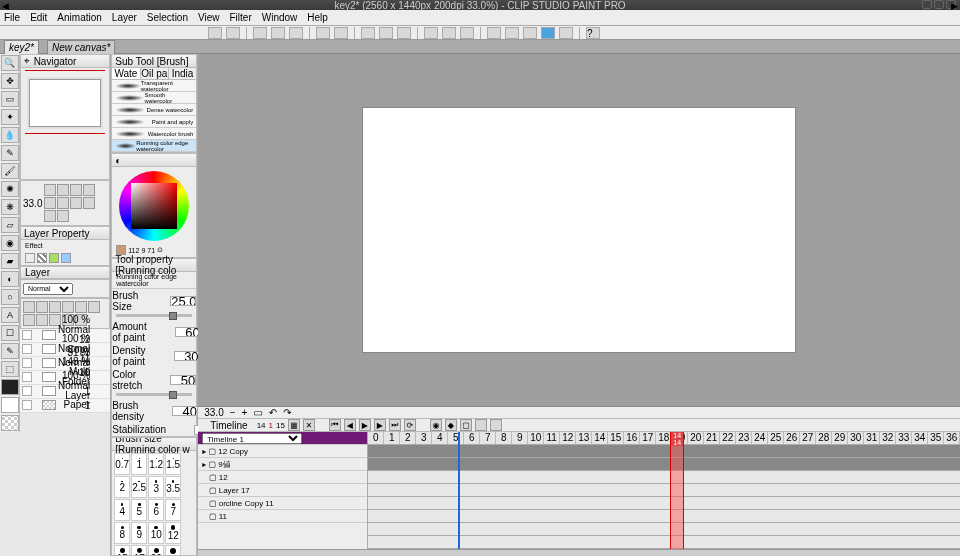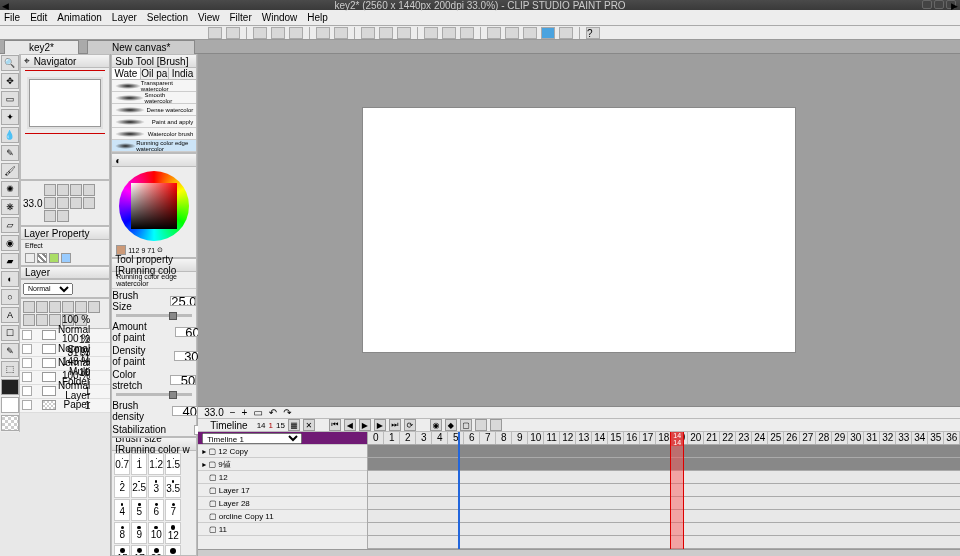--- a/index.html
+++ b/index.html
@@ -6,21 +6,21 @@
 body { width: 960px; height: 556px; overflow: hidden; background: #9e9e9e; position: relative; }
 .titlebar { height: 10px; background: linear-gradient(#4a4a4a,#3a3a3a); color: #ccc; display: flex; align-items: center; justify-content: center; font-size: 9px; position: relative; }
 .titlebar .winbtns { position: absolute; right: 4px; top: 0; display: flex; gap: 2px; }
 .titlebar .winbtns span { width: 10px; height: 9px; border: 1px solid #666; background: #444; border-radius: 2px; }
 .menubar { height: 16px; background: #ededed; border-bottom: 1px solid #aaa; display: flex; align-items: center; padding: 0 4px; gap: 10px; font-size: 10px; }
 .menubar span { cursor: pointer; }
 .iconbar { height: 14px; background: #ededed; border-bottom: 1px solid #999; display: flex; align-items: center; padding: 0 4px; gap: 4px; }
 .iconbar .ic { width: 14px; height: 12px; background: #d8d8d8; border: 1px solid #aaa; }
 .iconbar .sep { width: 1px; height: 12px; background: #aaa; margin: 0 2px; }
 .tabbar { height: 14px; background: #aaa; border-bottom: 1px solid #888; display: flex; align-items: center; padding: 0 4px; gap: 8px; font-size: 9px; }
-.tabbar .tab { background: #e8e8e8; padding: 1px 24px; border: 1px solid #888; border-bottom: none; }
+.tabbar .tab { background: #e8e8e8; padding: 1px 4px; border: 1px solid #888; border-bottom: none; font-style: italic; }
 .main { display: flex; height: calc(556px - 10px - 16px - 14px - 14px); }
 .leftcol { width: 116px; display: flex; flex-direction: column; background: #e8e8e8; }
 .leftcol .row { display: flex; }
 .toolstrip { width: 20px; background: #ededed; border-right: 1px solid #bbb; display: flex; flex-direction: column; }
 .toolbtn { width: 18px; height: 16px; margin: 1px; background: #e0e0e0; border: 1px solid #aaa; display: flex; align-items: center; justify-content: center; font-size: 9px; }
 .panel { background: #ededed; border: 1px solid #bbb; }
 .panel .hdr { height: 13px; background: linear-gradient(#f5f5f5,#ddd); border-bottom: 1px solid #bbb; font-size: 8px; display: flex; align-items: center; padding: 0 3px; gap: 4px; }
 .nav-thumb { width: 72px; height: 48px; background: #fff; border: 1px solid #999; margin: 8px auto 6px; box-shadow: 0 0 0 2px #e0e0e0; }
 .redline { height: 1px; background: #c00; margin: 2px 4px; }
 .toolopts { display: flex; flex-wrap: wrap; padding: 2px; gap: 1px; }
@@ -481,21 +481,20 @@
       <div class="timeline-main">
         <div class="tl-left">
           <div class="tl-row" style="background:#701a75">
             <select style="width:100px;height:11px;font-size:8px"><option>Timeline 1</option></select>
           </div>
           <div id="tltracks">
               <div class="tl-row">▸ ▢ 12 Copy</div>
               <div class="tl-row">▸ ▢ 9値</div>
               <div class="tl-row">&nbsp;&nbsp;&nbsp;▢ 12</div>
               <div class="tl-row">&nbsp;&nbsp;&nbsp;▢ Layer 17</div>
-              <div class="tl-row">&nbsp;&nbsp;&nbsp;▢ Layer 28</div>
               <div class="tl-row">&nbsp;&nbsp;&nbsp;▢ orcline Copy 11</div>
               <div class="tl-row">&nbsp;&nbsp;&nbsp;▢ 11</div>
             </div>
         </div>
         <div class="tl-right">
           <div class="tl-ruler" id="tlruler">
               <span>0</span>
               <span>1</span>
               <span>2</span>
               <span>3</span>

